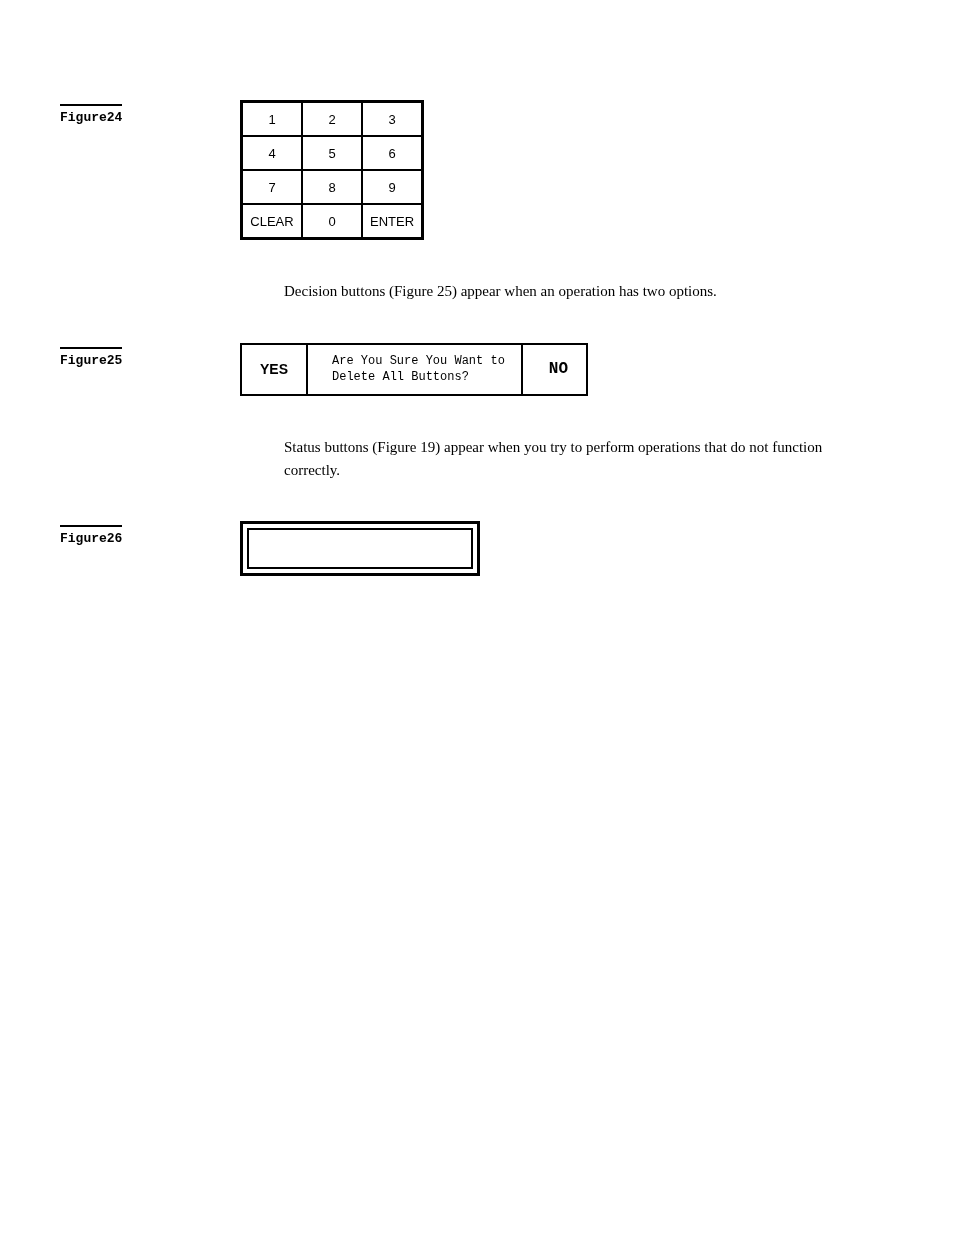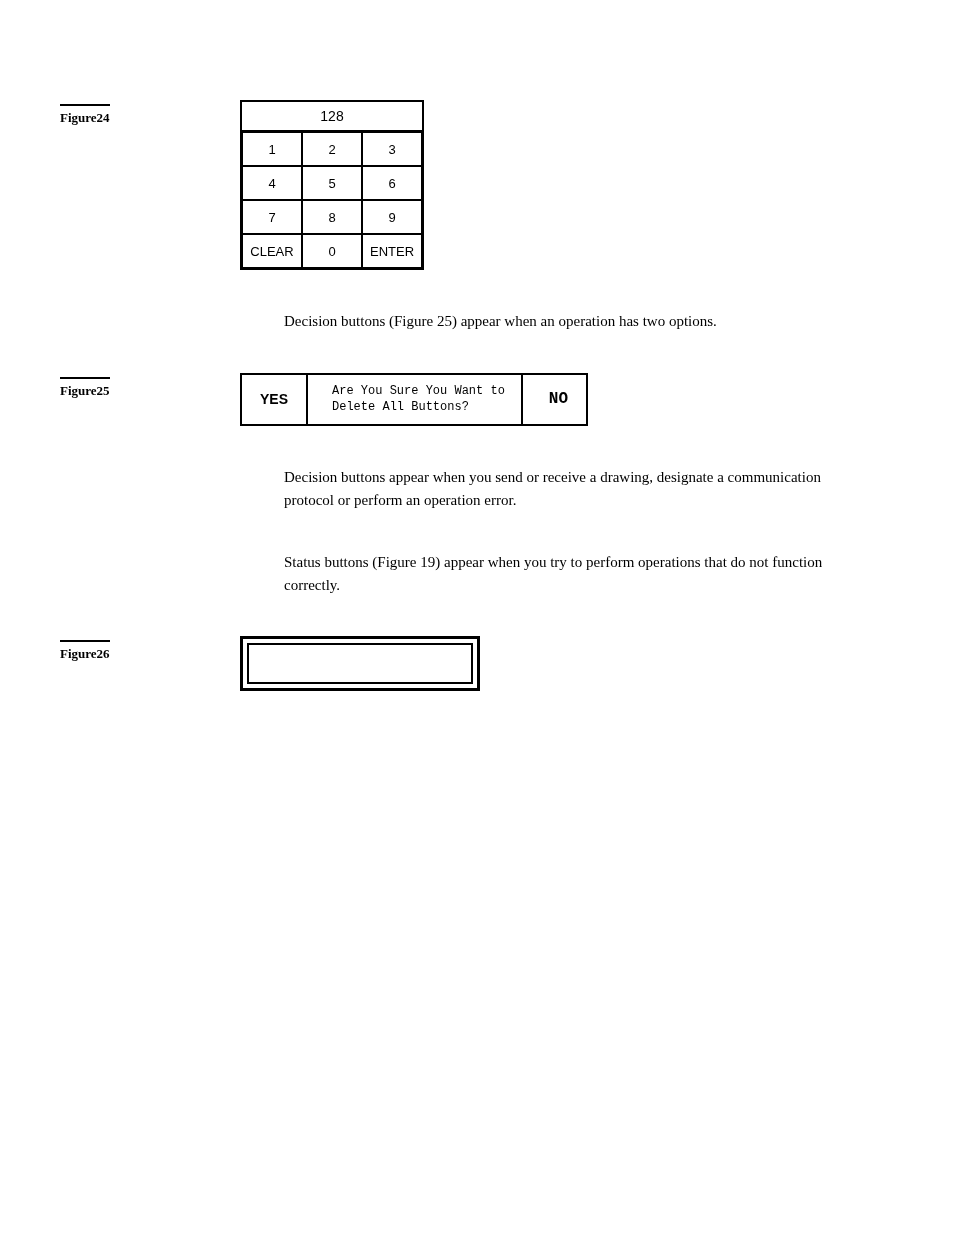--- a/index.html
+++ b/index.html
@@ -26,21 +26,21 @@
       padding-left: 60px;
     }
 
     .figure-label-col {
       width: 180px;
       flex-shrink: 0;
       padding-top: 4px;
     }
 
     .figure-label {
-      font-family: Liberation Serif, serif;
+      font-family: Liberation Mono, monospace;
       font-size: 13px;
       font-weight: bold;
       border-top: 2px solid #000;
       padding-top: 4px;
       display: inline-block;
     }
 
     .figure-content {
       flex: 1;
     }
@@ -157,21 +157,20 @@
 <body>
 
 <div class="page">
 
   <div class="figure-row">
     <div class="figure-label-col">
       <span class="figure-label">Figure24</span>
     </div>
     <div class="figure-content">
       <div class="keypad">
-        <div class="keypad-display">128</div>
         <div class="keypad-grid">
 
           <div class="key-btn">1</div>
           <div class="key-btn">2</div>
           <div class="key-btn">3</div>
 
           <div class="key-btn">4</div>
           <div class="key-btn">5</div>
           <div class="key-btn">6</div>
 
@@ -197,23 +196,20 @@
     </div>
     <div class="figure-content">
       <div class="decision-box">
         <div class="decision-yes">YES</div>
         <div class="decision-message">Are You Sure You Want to<br>Delete All Buttons?</div>
         <div class="decision-no">NO</div>
       </div>
     </div>
   </div>
 
-  <div class="text-block">
-    <span>Decision buttons appear when you send or receive a drawing, designate a communication protocol or perform an operation error.</span>
-  </div>
 
   <div class="text-block">
     <span>Status buttons (Figure 19) appear when you try to perform operations that do not function correctly.</span>
   </div>
 
   <div class="figure-row">
     <div class="figure-label-col">
       <span class="figure-label">Figure26</span>
     </div>
     <div class="figure-content">

